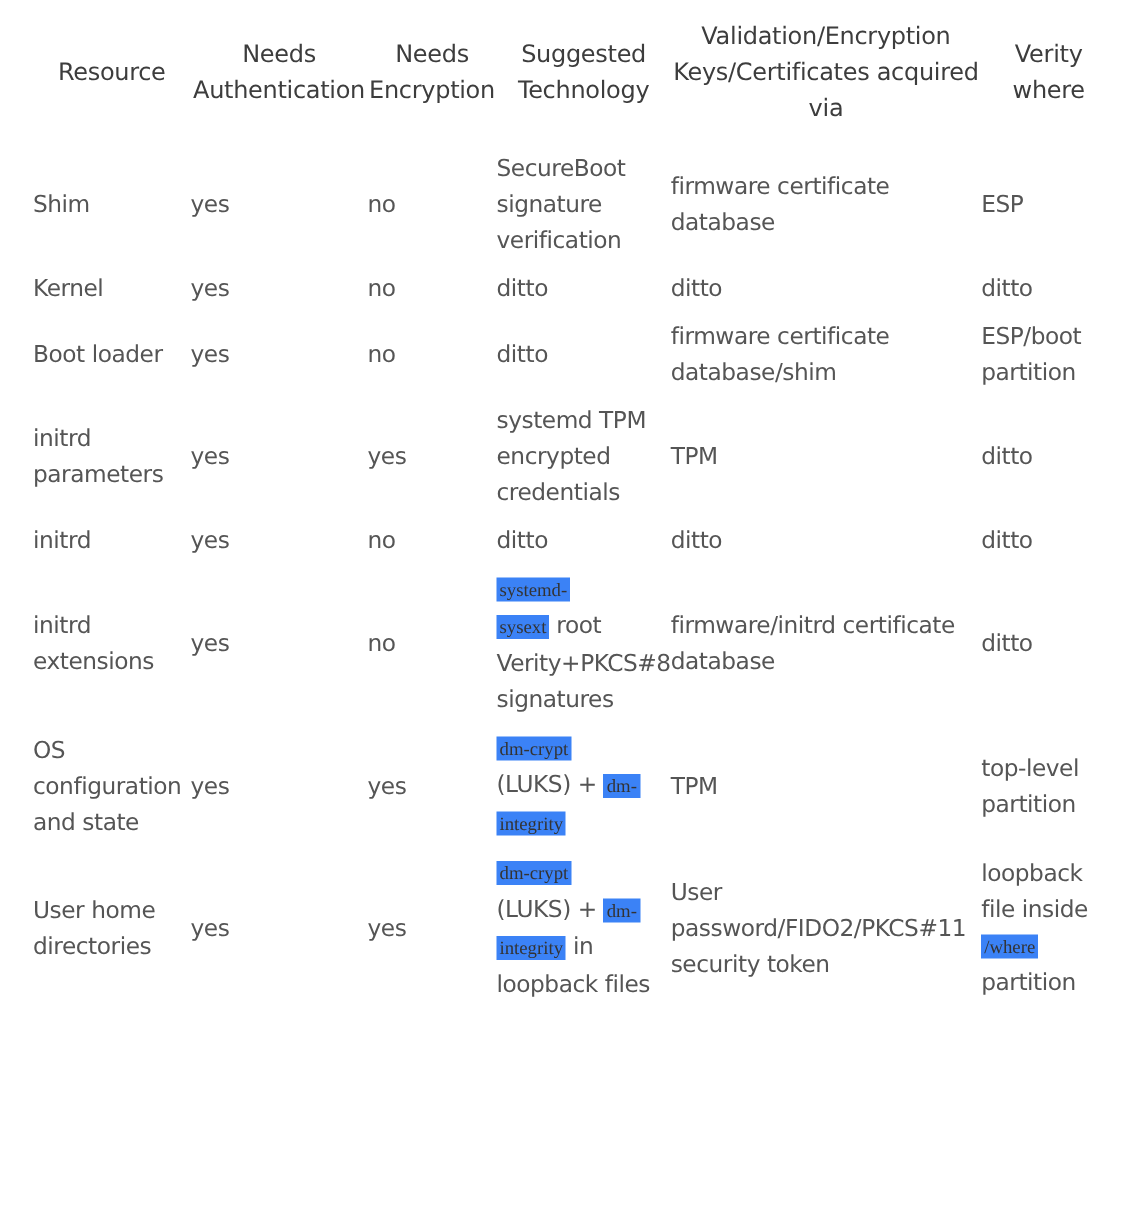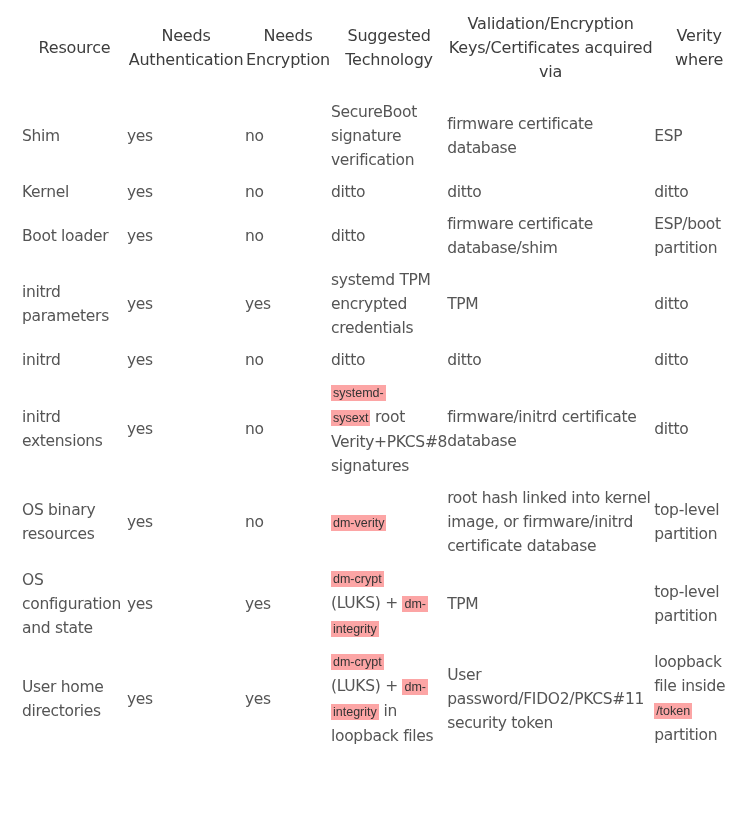--- a/index.html
+++ b/index.html
@@ -6,21 +6,21 @@
   body { width: 751px; height: 819px; overflow: hidden; font-family: "DejaVu Sans", sans-serif; }
   table { border-collapse: collapse; margin-left: 16px; margin-top: 10px; color: #555555; font-size: 15.5px; line-height: 24px; }
   th { font-weight: normal; color: #3d3d3d; text-align: center; vertical-align: middle; padding: 2px 0 12px 0; font-size: 16px; line-height: 24px; letter-spacing: -0.2px; }
   td { vertical-align: middle; padding: 4px 0; text-align: left; letter-spacing: -0.3px; }
   .c0 { width: 105px; padding-left: 6px; }
   .c1 { width: 118px; }
   .c2 { width: 86px; }
   .c3 { width: 116px; }
   .c4 { width: 207px; margin-left: 13px; }
   .c5 { width: 90px; }
-  code { font-family: Liberation Sans, sans-serif; font-size: 12.5px; background: #fca5a5; padding: 1px 2px; color: #333; letter-spacing: 0; }
+  code { font-family: Liberation Serif, serif; font-size: 12.5px; background: #3b82f6; padding: 1px 2px; color: #333; letter-spacing: 0; }
   .thw { white-space: nowrap; }
 </style>
 </head>
 <body>
 
 <table>
   <thead>
     <tr>
       <th class="c0"><span>Resource</span></th>
       <th class="c1"><span>Needs</span><br><span>Authentication</span></th>
@@ -73,37 +73,29 @@
     </tr>
     <tr>
       <td class="c0">initrd extensions</td>
       <td class="c1">yes</td>
       <td class="c2">no</td>
       <td class="c3"><code>systemd-</code><br><code>sysext</code><span> root</span> <span>Verity+PKCS#8 signatures</span></td>
       <td class="c4">firmware/initrd certificate database</td>
       <td class="c5">ditto</td>
     </tr>
     <tr>
-      <td class="c0">OS binary resources</td>
-      <td class="c1">yes</td>
-      <td class="c2">no</td>
-      <td class="c3"><code>dm-verity</code></td>
-      <td class="c4">root hash linked into kernel image, or firmware/initrd certificate database</td>
-      <td class="c5">top-level partition</td>
-    </tr>
-    <tr>
       <td class="c0">OS configuration and state</td>
       <td class="c1">yes</td>
       <td class="c2">yes</td>
       <td class="c3"><code>dm-crypt</code><br><span>(LUKS) + </span><code>dm-</code><br><code>integrity</code></td>
       <td class="c4">TPM</td>
       <td class="c5">top-level partition</td>
     </tr>
     <tr>
       <td class="c0">User home directories</td>
       <td class="c1">yes</td>
       <td class="c2">yes</td>
       <td class="c3"><code>dm-crypt</code><br><span>(LUKS) + </span><code>dm-</code><br><code>integrity</code><span> in loopback files</span></td>
       <td class="c4">User password/FIDO2/PKCS#11 security token</td>
-      <td class="c5"><span>loopback file inside</span><br><code>/token</code><br><span>partition</span></td>
+      <td class="c5"><span>loopback file inside</span><br><code>/where</code><br><span>partition</span></td>
     </tr>
   </tbody>
 </table>
 
 </body></html>

